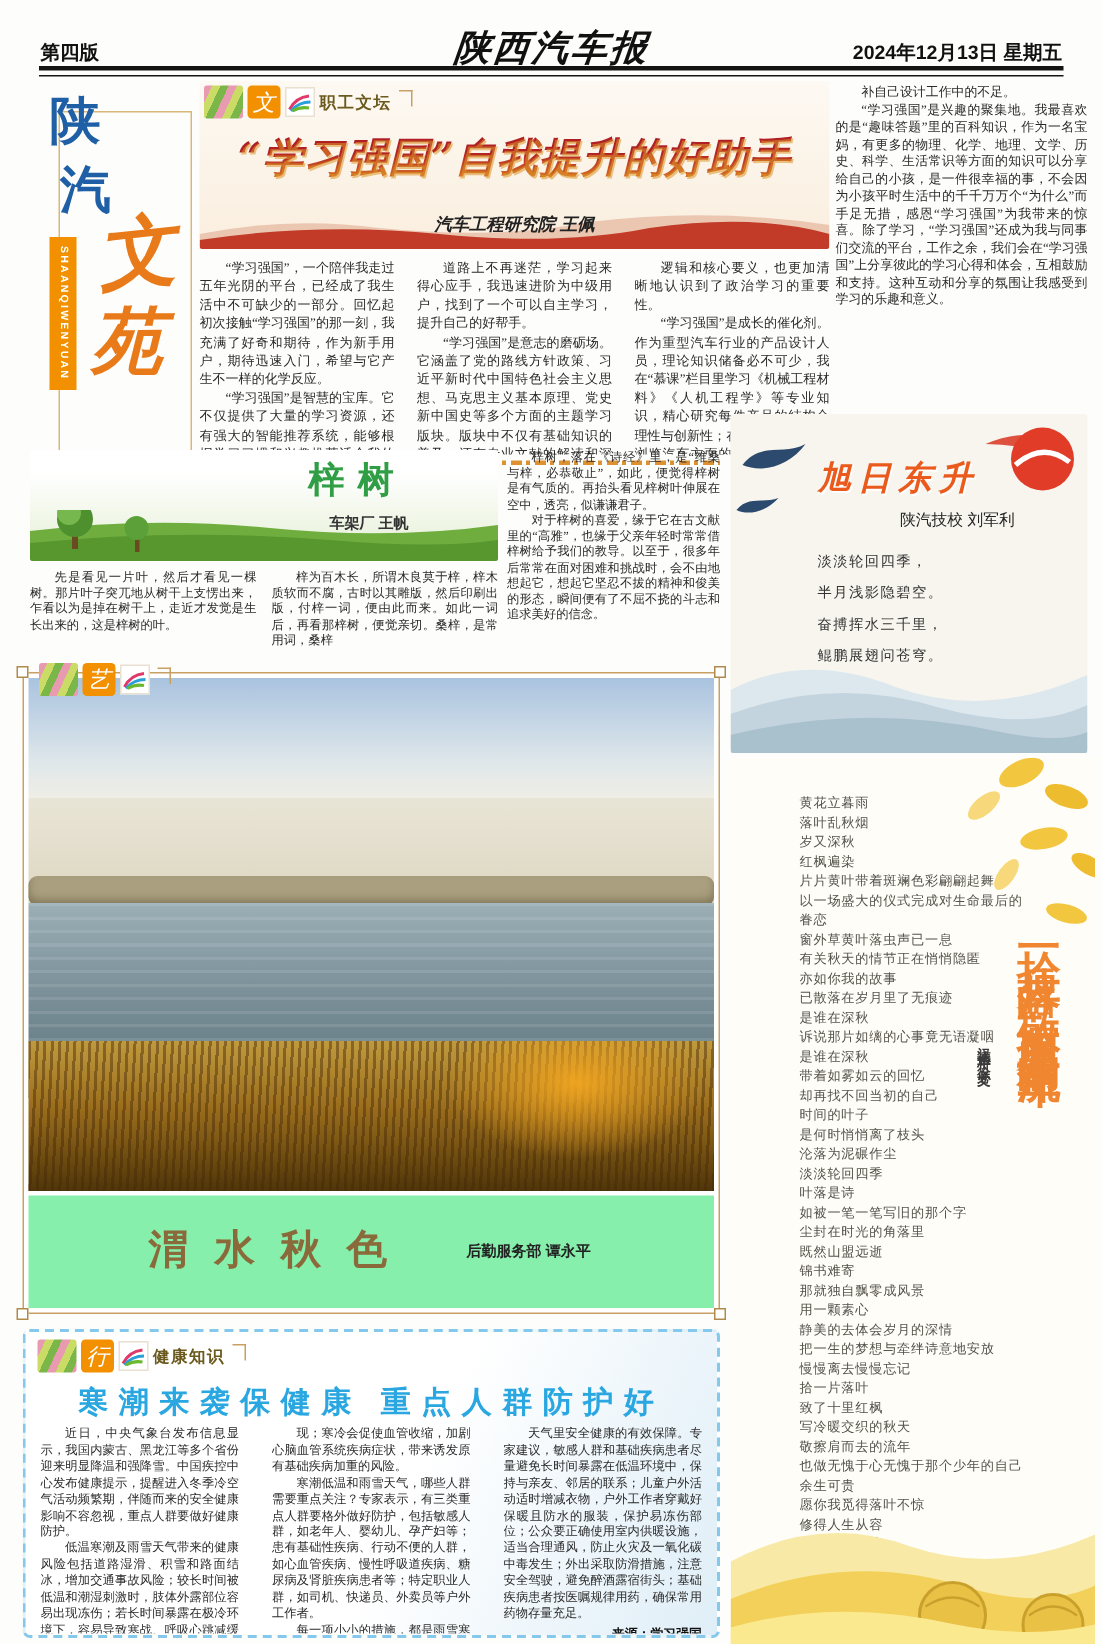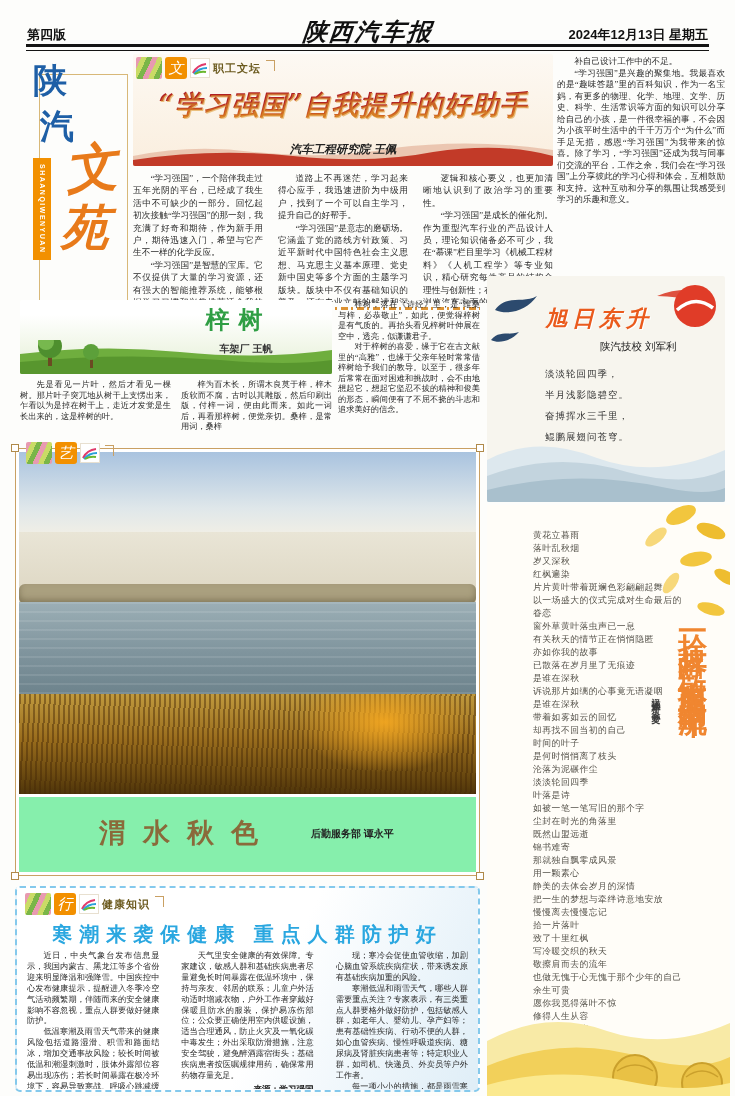--- a/index.html
+++ b/index.html
@@ -270,30 +270,30 @@
       <span class="badge-label">健康知识</span>
       <span class="badge-bracket"></span>
     </div>
     <div class="h-title">寒潮来袭保健康 重点人群防护好</div>
     <div class="h-cols">
       <div class="bodycol">
           <div class="para">近日，中央气象台发布信息显示，我国内蒙古、黑龙江等多个省份迎来明显降温和强降雪。中国疾控中心发布健康提示，提醒进入冬季冷空气活动频繁期，伴随而来的安全健康影响不容忽视，重点人群要做好健康防护。</div>
           <div class="para">低温寒潮及雨雪天气带来的健康风险包括道路湿滑、积雪和路面结冰，增加交通事故风险；较长时间被低温和潮湿刺激时，肢体外露部位容易出现冻伤；若长时间暴露在极冷环境下，容易导致寒战、呼吸心跳减缓等失温症表</div>
         </div>
       <div class="bodycol">
+          <div class="para">现；寒冷会促使血管收缩，加剧心脑血管系统疾病症状，带来诱发原有基础疾病加重的风险。</div>
+          <div class="para">寒潮低温和雨雪天气，哪些人群需要重点关注？专家表示，有三类重点人群要格外做好防护，包括敏感人群，如老年人、婴幼儿、孕产妇等；患有基础性疾病、行动不便的人群，如心血管疾病、慢性呼吸道疾病、糖尿病及肾脏疾病患者等；特定职业人群，如司机、快递员、外卖员等户外工作者。</div>
+          <div class="para">每一项小小的措施，都是雨雪寒潮</div>
+        </div>
+      <div class="bodycol">
         <div>
             <div class="para">天气里安全健康的有效保障。专家建议，敏感人群和基础疾病患者尽量避免长时间暴露在低温环境中，保持与亲友、邻居的联系；儿童户外活动适时增减衣物，户外工作者穿戴好保暖且防水的服装，保护易冻伤部位；公众要正确使用室内供暖设施，适当合理通风，防止火灾及一氧化碳中毒发生；外出采取防滑措施，注意安全驾驶，避免醉酒露宿街头；基础疾病患者按医嘱规律用药，确保常用药物存量充足。</div>
           </div>
         <div class="h-source">来源：学习强国</div>
       </div>
-      <div class="bodycol">
-          <div class="para">现；寒冷会促使血管收缩，加剧心脑血管系统疾病症状，带来诱发原有基础疾病加重的风险。</div>
-          <div class="para">寒潮低温和雨雪天气，哪些人群需要重点关注？专家表示，有三类重点人群要格外做好防护，包括敏感人群，如老年人、婴幼儿、孕产妇等；患有基础性疾病、行动不便的人群，如心血管疾病、慢性呼吸道疾病、糖尿病及肾脏疾病患者等；特定职业人群，如司机、快递员、外卖员等户外工作者。</div>
-          <div class="para">每一项小小的措施，都是雨雪寒潮</div>
-        </div>
     </div>
   </div>
 
   <div class="p2-box">
     <svg class="p2-leaves" width="175" height="140" viewBox="0 0 175 140">
       <g fill="#f2c63e">
         <ellipse cx="120" cy="18" rx="16" ry="8" transform="rotate(-25 120 18)"></ellipse>
         <ellipse cx="150" cy="34" rx="15" ry="7" transform="rotate(20 150 34)" fill="#eebd2f"></ellipse>
         <ellipse cx="95" cy="40" rx="13" ry="6" transform="rotate(-40 95 40)" fill="#f7d87a"></ellipse>
         <ellipse cx="135" cy="62" rx="16" ry="7" transform="rotate(-10 135 62)"></ellipse>

